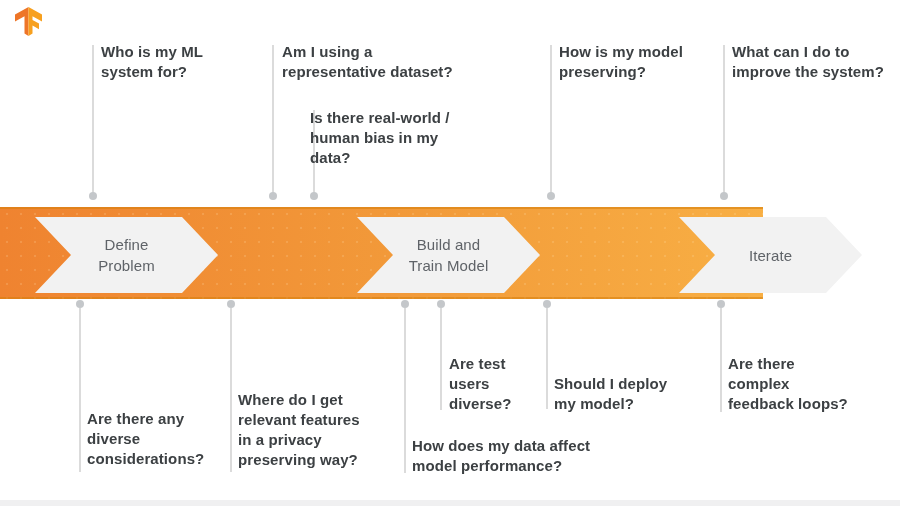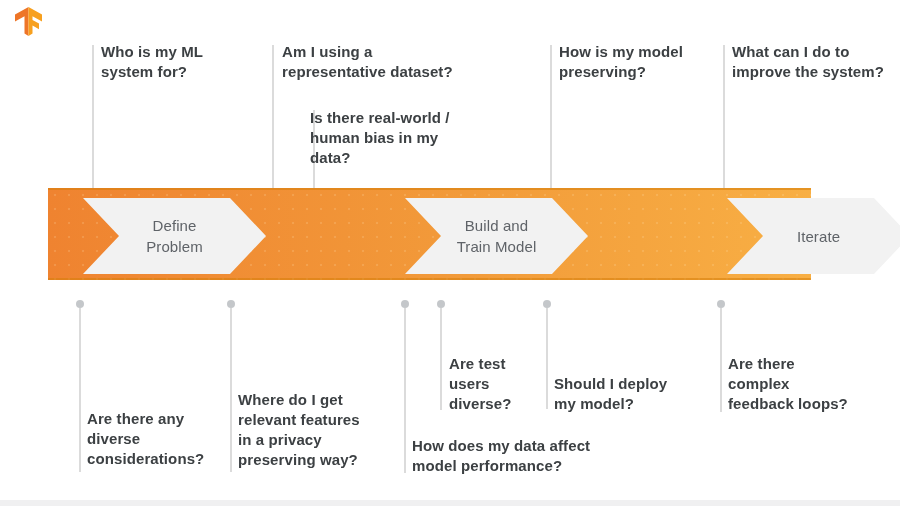--- a/index.html
+++ b/index.html
@@ -2,27 +2,26 @@
 <html><head>
 <meta charset="utf-8">
 <style>
   html,body{margin:0;padding:0;}
   body{
     width:900px;height:506px;position:relative;overflow:hidden;
     background:#ffffff;
     font-family:"Liberation Sans",sans-serif;
   }
   .stage-band{
-    position:absolute;left:0;top:188px;width:763px;height:92px;
+    position:absolute;left:0;top:207px;width:763px;height:92px;
     background:
       radial-gradient(rgba(255,235,190,.18) 1px, transparent 1.6px),
       linear-gradient(90deg,#EF8330 0%,#F29B3A 55%,#F8AF44 100%);
     background-size:14px 14px,100% 100%;
     box-shadow:inset 0 2px 0 rgba(214,125,10,.55), inset 0 -2px 0 rgba(214,125,10,.55);
-    margin-left:48px;
   }
   .chevron{
     position:absolute;top:10px;width:183px;height:76px;
     background:#F2F2F2;
     clip-path:polygon(0 0,147px 0,183px 38px,147px 76px,0 76px,36px 38px);
     display:flex;align-items:center;justify-content:center;
   }
   .stage-label{
     color:#5F6368;font-size:15px;line-height:21px;text-align:center;
     white-space:pre-line;letter-spacing:.1px;

